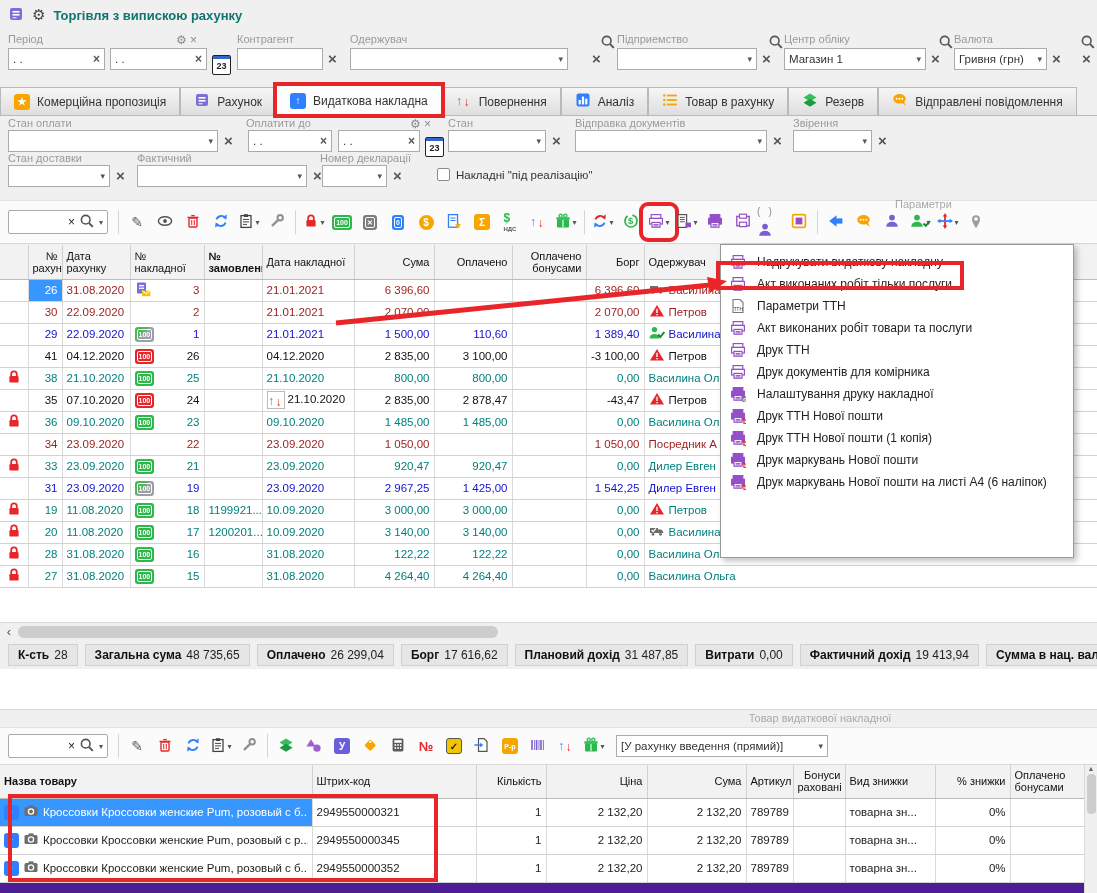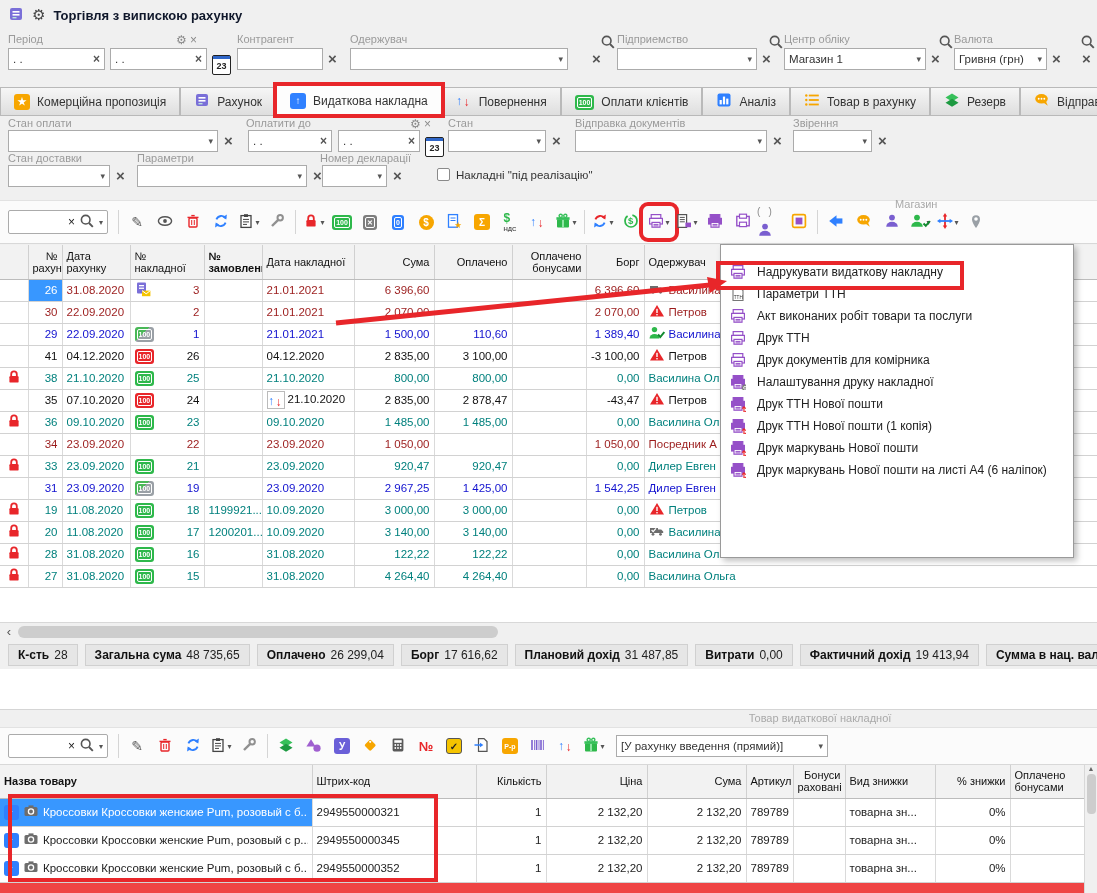--- a/index.html
+++ b/index.html
@@ -2,21 +2,21 @@
 <html><head>
 <meta charset="utf-8">
 <style>
   * { margin:0; padding:0; box-sizing:border-box; }
   html,body { font-family:"Liberation Sans",sans-serif; }
   #app { position:relative; width:1097px; height:893px; background:#f0f0f0; overflow:hidden; font-size:12px; color:#222; }
   .abs { position:absolute; }
 
   
   #titlebar { position:absolute; left:0; top:0; width:1097px; height:30px; display:flex; align-items:center; gap:8px; padding-left:8px; }
-  #titlebar .t { font-weight:bold; font-size:13px; color:#0f172a; }
+  #titlebar .t { font-weight:bold; font-size:13px; color:#0f766e; }
 
   
   .lbl { position:absolute; color:#9a9a9a; font-size:11px; white-space:nowrap; }
   .fld { position:absolute; height:22px; background:#fff; border:1px solid #ababab; display:flex; align-items:center; padding:0 4px; font-size:11.5px; color:#333; }
   .fld .cv { flex:1; white-space:nowrap; overflow:hidden; }
   .fld .car { color:#555; font-size:9px; margin-left:3px; }
   .fld .fx { color:#555; font-size:12px; font-weight:bold; margin-left:4px; cursor:pointer; }
   .xbtn { position:absolute; color:#555; font-size:15px; font-weight:bold; line-height:22px; cursor:pointer; }
   .qico { position:absolute; width:14px; height:14px; }
   .cal { display:inline-flex; flex-direction:column; align-items:center; width:19px; height:20px; border:1.5px solid #222; background:#fff; font:bold 9px/14px "Liberation Sans",sans-serif; border-radius:2px; }
@@ -60,21 +60,21 @@
   #mt th.c2,#mt th.c3,#mt th.c4,#mt th.c5,#mt th.c10 { text-align:left; }
   #mt th.c4 { font-weight:bold; }
   #mt td.c1,#mt td.c6,#mt td.c7,#mt td.c8,#mt td.c9 { text-align:right; }
   #mt td.c0 { text-align:center; padding:0 2px; }
   tr.t-red td { color:#9b1c1c; } tr.t-teal td { color:#00807d; }
   tr.t-blue td { color:#1212cf; } tr.t-black td { color:#111; }
   tr.sel td.c1 { background:#3897ff; color:#fff; }
   .nwrap { display:flex; align-items:center; } .nwrap .sp { flex:1; }
   .rcv { display:flex; align-items:center; gap:4px; }
 
-  #bt { position:absolute; left:0; top:765px; width:1097px; height:128px; background:#ef4444; overflow:hidden; }
+  #bt { position:absolute; left:0; top:765px; width:1097px; height:128px; background:#4c1d95; overflow:hidden; }
   #bt th { text-align:left; }
   #bt th.b2,#bt th.b3,#bt th.b4,#bt th.b6,#bt th.b8 { text-align:right; }
   #bt td { height:28px; }
   #bt td.b2,#bt td.b3,#bt td.b4,#bt td.b8 { text-align:right; }
   #bt th.b0 { font-weight:bold; }
   .namecell { display:flex; align-items:center; gap:4px; }
   td.nsel { background:#3897ff !important; color:#fff; }
 
   
   #hscroll { position:absolute; left:0; top:622px; width:1097px; height:18px; background:#f0f0f0; border-top:1px solid #d8d8d8; display:flex; align-items:center; }
@@ -84,21 +84,21 @@
   #vscroll2 .vthumb { margin:2px auto; width:9px; height:40px; background:#cdcdcd; border-radius:4px; }
 
   
   #summary { position:absolute; left:0; top:641px; width:1097px; height:28px; background:#f0f0f0; display:flex; align-items:center; gap:7px; padding-left:8px; font-size:12px; }
   .chip { background:#e6e6e6; border:1px solid #d0d0d0; height:22px; display:flex; align-items:center; padding:0 9px; gap:5px; white-space:nowrap; }
   .chip b { font-weight:bold; color:#111; }
 
   #whitegap { position:absolute; left:0; top:669px; width:1097px; height:41px; background:#fff; border-bottom:1px solid #d5d5d5; }
 
   
-  #menu { position:absolute; left:720px; top:244px; width:354px; height:314px; background:#fff; border:1px solid #9a9a9a; box-shadow:3px 3px 6px rgba(0,0,0,.25); z-index:40; padding-top:16px; }
+  #menu { position:absolute; left:720px; top:244px; width:354px; height:314px; background:#fff; border:1px solid #9a9a9a; box-shadow:3px 3px 6px rgba(0,0,0,.25); z-index:40; padding-top:6px; }
   .mi { height:22px; display:flex; align-items:center; gap:10px; padding:0 8px; font-size:12px; color:#222; cursor:pointer; }
   .mi .mic { width:18px; display:flex; justify-content:center; }
   .mi span { white-space:nowrap; overflow:hidden; }
 
   
   .redbox { position:absolute; border:4px solid #e8262a; z-index:60; pointer-events:none; }
   #arrow { position:absolute; z-index:60; pointer-events:none; }
 </style>
 </head>
 <body>
@@ -207,21 +207,21 @@
         <span class="cv"></span>
         <span class="car">▾</span>
       </span>
       <span class="xbtn" style="left:878px;top:130px">×</span>
       <span class="lbl" style="left:8px;top:152px">Стан доставки</span>
       <span class="fld" style="left:8px;top:165px;width:102px">
         <span class="cv"></span>
         <span class="car">▾</span>
       </span>
       <span class="xbtn" style="left:116px;top:165px">×</span>
-      <span class="lbl" style="left:137px;top:152px">Параметри</span>
+      <span class="lbl" style="left:137px;top:152px">Фактичний</span>
       <span class="fld" style="left:137px;top:165px;width:170px">
         <span class="cv"></span>
         <span class="car">▾</span>
       </span>
       <span class="xbtn" style="left:313px;top:165px">×</span>
       <span class="lbl" style="left:320px;top:152px">Номер декларації</span>
       <span class="fld" style="left:322px;top:165px;width:65px">
         <span class="cv"></span>
         <span class="car">▾</span>
       </span>
@@ -245,26 +245,20 @@
       <div class="tab active hl">
         <span><span class="ibx" style="background:#2f80ff">↑</span></span>
         <span>Видаткова накладна</span>
       </div>
       <div class="tab">
         <span><svg width="16" height="16" viewBox="0 0 16 16" style="">
             <text x="0" y="12.5" font-size="12" font-weight="bold" fill="#2f80ff">↑</text>
             <text x="7.5" y="13.5" font-size="12" font-weight="bold" fill="#e8262a">↓</text>
           </svg></span>
         <span>Повернення</span>
-      </div>
-      <div class="tab">
-        <span><span class="b100" style="background:#2eb84b">
-            <i>100</i>
-          </span></span>
-        <span>Оплати клієнтів</span>
       </div>
       <div class="tab">
         <span><svg width="16" height="16" viewBox="0 0 16 16" style="">
             <rect x="1.5" y="1.5" width="13" height="13" rx="2" fill="#2f80ff"></rect>
             <rect x="3.6" y="8" width="2.2" height="4.4" fill="#fff"></rect>
             <rect x="6.9" y="4.6" width="2.2" height="7.8" fill="#fff"></rect>
             <rect x="10.2" y="6.6" width="2.2" height="5.8" fill="#fff"></rect>
           </svg></span>
         <span>Аналіз</span>
       </div>
@@ -517,21 +511,21 @@
           </svg></span>
         <i class="dd">▾</i>
       </span>
       <span class="tbtn">
         <span><svg width="16" height="16" viewBox="0 0 16 16" style="">
             <path d="M8 15 C4.8 10.2 4 8.2 4 6.2 a4 4 0 1 1 8 0 c0 2 -.8 4 -4 8.8 z" fill="#9aa0a6"></path>
             <circle cx="8" cy="6" r="1.8" fill="#fff"></circle>
           </svg></span>
       </span>
     </div>
-  <div class="cap" style="left:895px; top:198px">Магазин</div>
+  <div class="cap" style="left:895px; top:198px">Параметри</div>
 
   <div id="mt">
       <table class="grid" style="width:1097px">
         <colgroup>
           <col style="width:28px">
           <col style="width:34px">
           <col style="width:68px">
           <col style="width:74px">
           <col style="width:58px">
           <col style="width:92px">
@@ -1249,20 +1243,32 @@
             <rect x="4" y="9.4" width="8" height="4.8" fill="#fff" stroke="#9550c8" stroke-width="1.2"></rect>
             <line x1="5.5" y1="11.4" x2="10.5" y2="11.4" stroke="#9550c8"></line>
             <line x1="5.5" y1="12.9" x2="10.5" y2="12.9" stroke="#9550c8"></line>
           </svg>
         </span>
         <span>Надрукувати видаткову накладну</span>
       </div>
       <div class="mi">
         <span class="mic">
           <svg width="16" height="16" viewBox="0 0 16 16" style="">
+            <rect x="3.2" y="1.6" width="9.6" height="3.8" fill="#fff" stroke="#9550c8" stroke-width="1.2"></rect>
+            <rect x="1.6" y="5.4" width="12.8" height="5.6" fill="#fff" stroke="#9550c8" stroke-width="1.2"></rect>
+            <rect x="4" y="9.4" width="8" height="4.8" fill="#fff" stroke="#9550c8" stroke-width="1.2"></rect>
+            <line x1="5.5" y1="11.4" x2="10.5" y2="11.4" stroke="#9550c8"></line>
+            <line x1="5.5" y1="12.9" x2="10.5" y2="12.9" stroke="#9550c8"></line>
+          </svg>
+        </span>
+        <span>Акт виконаних робіт тільки послуги</span>
+      </div>
+      <div class="mi">
+        <span class="mic">
+          <svg width="16" height="16" viewBox="0 0 16 16" style="">
             <path d="M3 1.5 h7 l3 3 v10 h-10 z" fill="#fff" stroke="#777" stroke-width="1.1"></path>
             <text x="3.8" y="13.2" font-size="4.6" fill="#333">ТТН</text>
           </svg>
         </span>
         <span>Параметри ТТН</span>
       </div>
       <div class="mi">
         <span class="mic">
           <svg width="16" height="16" viewBox="0 0 16 16" style="">
             <rect x="3.2" y="1.6" width="9.6" height="3.8" fill="#fff" stroke="#9550c8" stroke-width="1.2"></rect>

